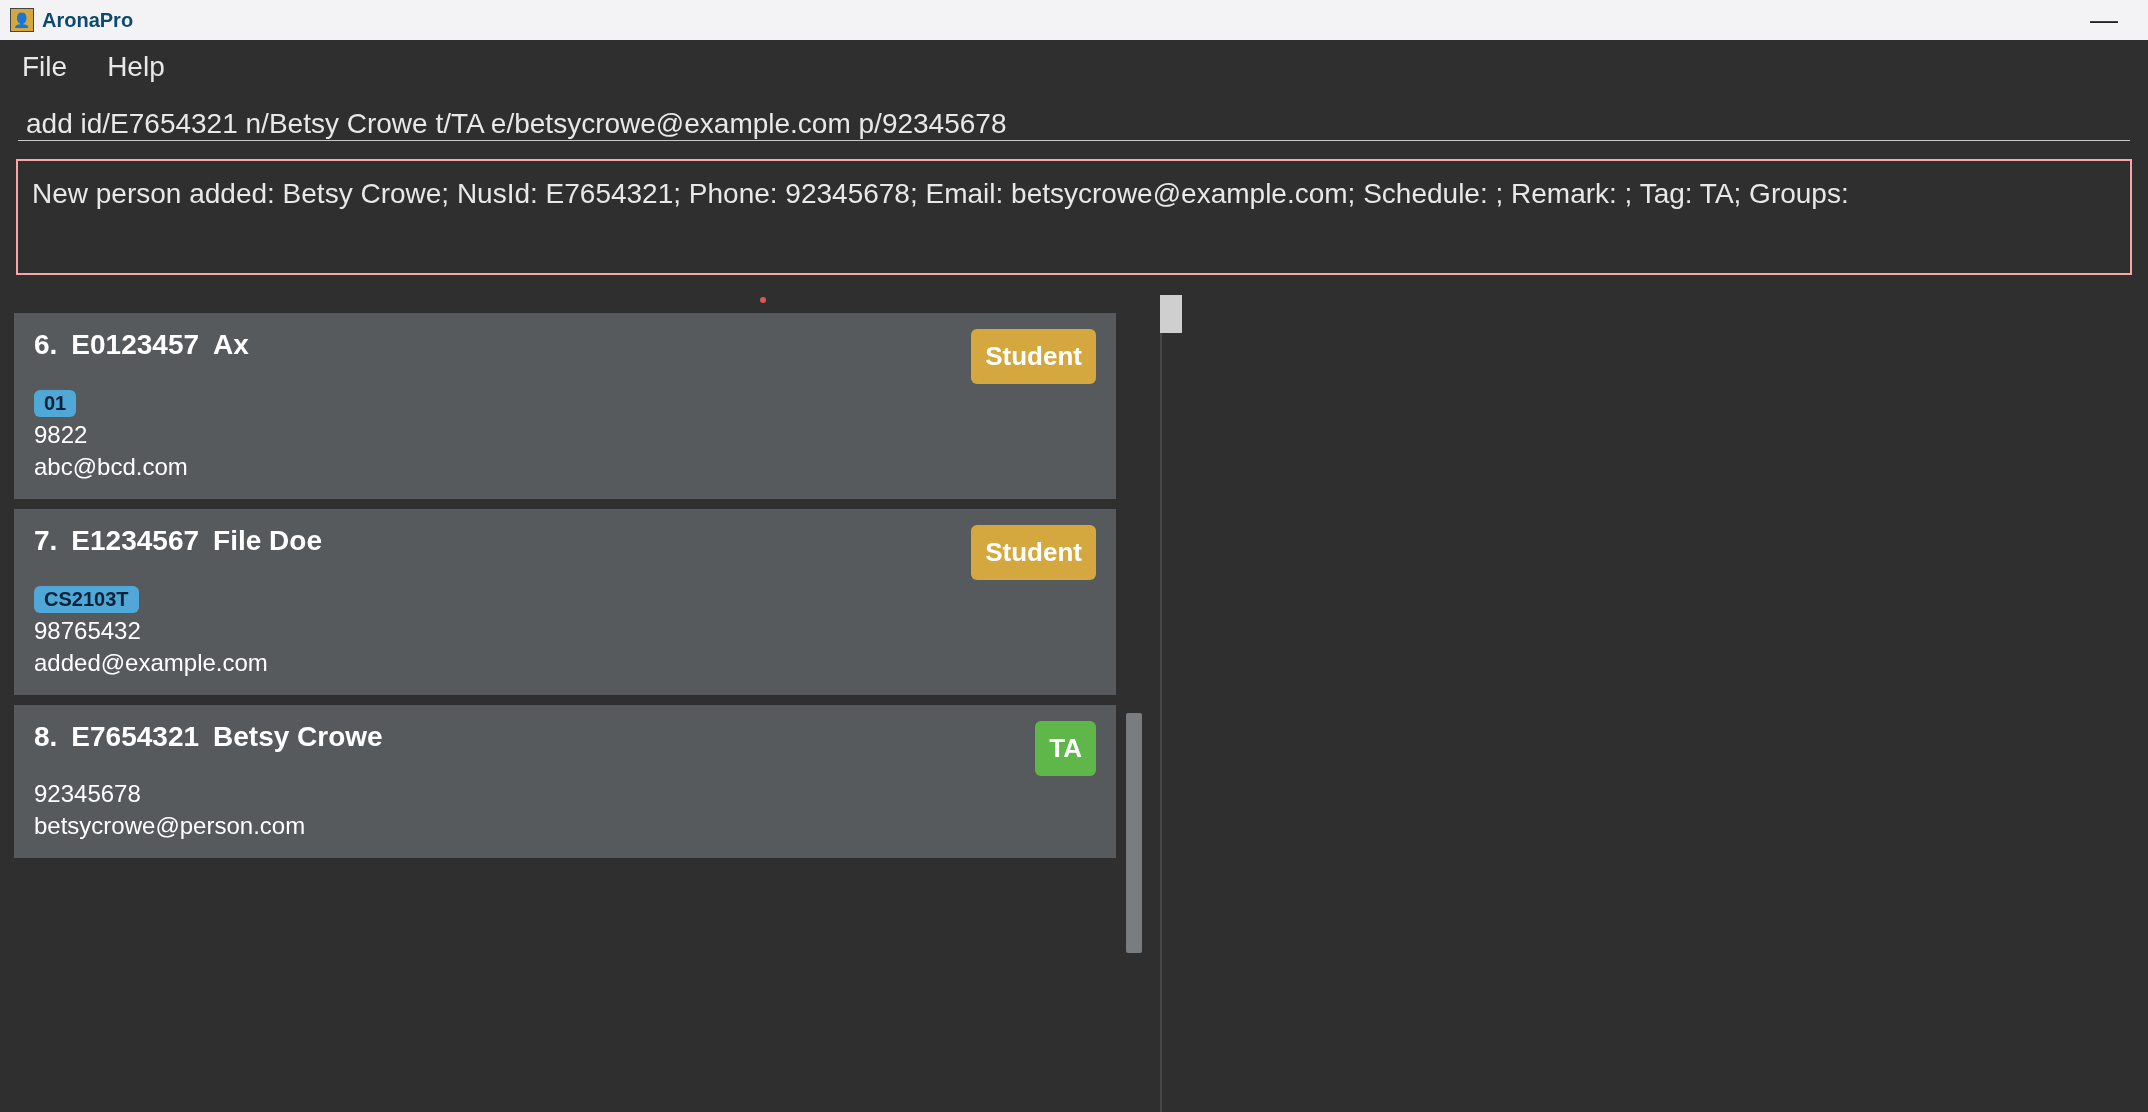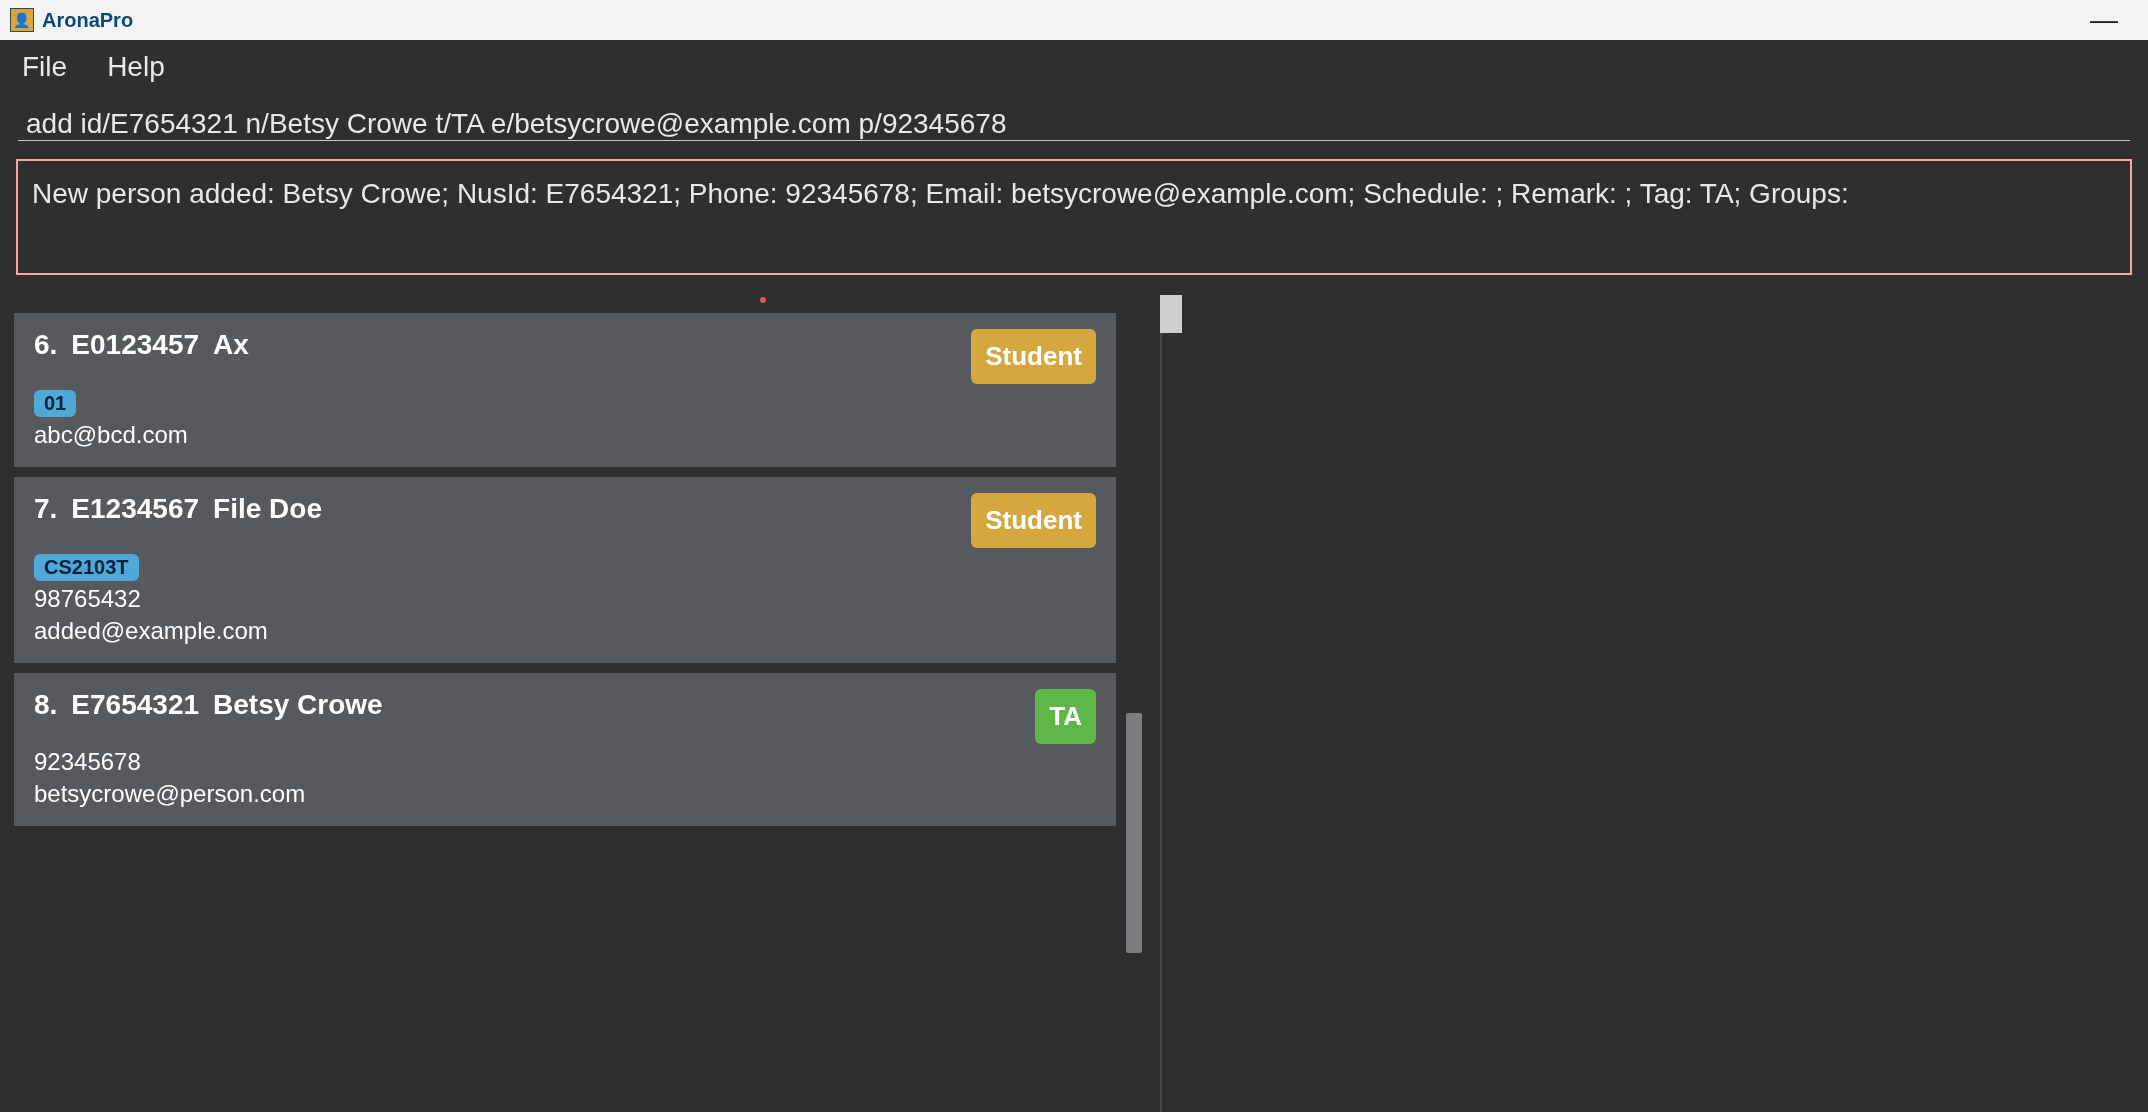--- a/index.html
+++ b/index.html
@@ -218,20 +218,21 @@
         <div class="person-card">
           <div class="card-header">
             <div class="card-title">
               <span>6.</span>
               <span>E0123457</span>
               <span>Ax</span>
             </div>
             <div class="tag-badge tag-student">Student</div>
           </div>
           <div><span class="group-chip">01</span></div>
+          <div class="card-line">9822</div>
           <div class="card-line">abc@bcd.com</div>
         </div>
 
         <div class="person-card">
           <div class="card-header">
             <div class="card-title">
               <span>7.</span>
               <span>E1234567</span>
               <span>File Doe</span>
             </div>

